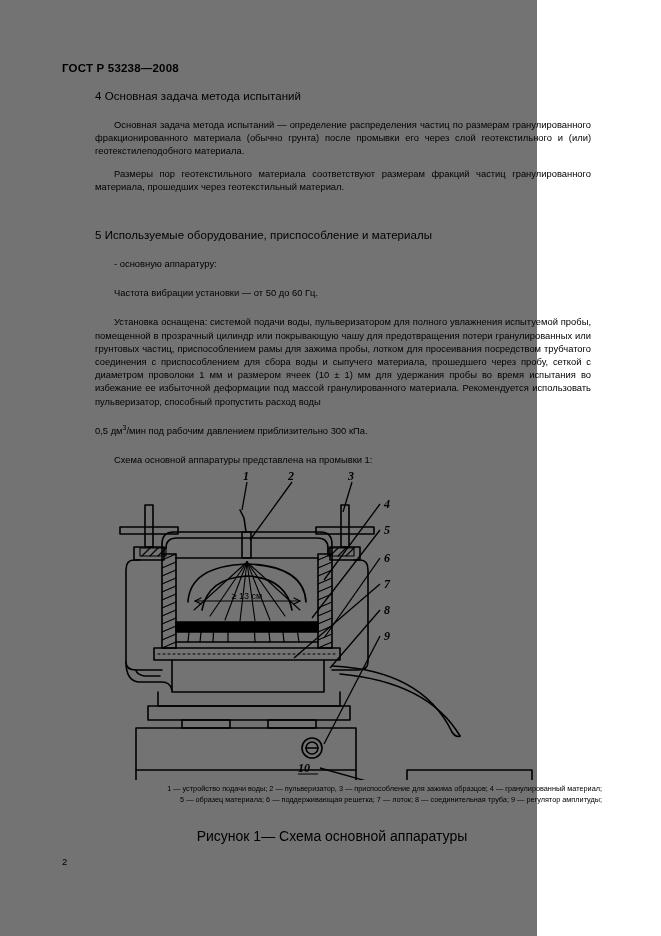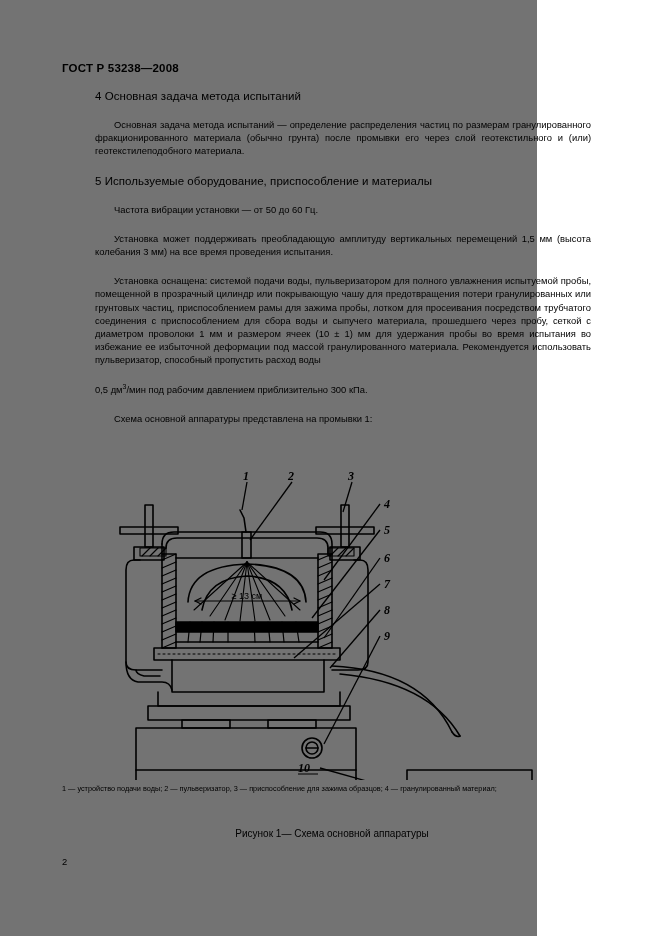--- a/index.html
+++ b/index.html
@@ -41,21 +41,21 @@
     width: 496px;
   }
 
   h2.section-heading {
     font-size: 11.5px;
     font-weight: normal;
     margin: 0 0 11px 0;
     letter-spacing: 0.05px;
   }
   h2.section-heading.second {
-    margin-top: 17px;
+    margin-top: 36px;
     margin-bottom: 13px;
   }
   p.body-text {
     font-size: 9.4px;
     line-height: 13.2px;
     margin: 16px 0 2px 0;
     text-align: justify;
     text-indent: 19px;
     hyphens: manual;
   }
@@ -87,33 +87,33 @@
   }
 
   
   .figure-legend {
     position: absolute;
     left: 62px;
     top: 784px;
     width: 540px;
     font-size: 7.3px;
     line-height: 10.6px;
-    text-align: left;
+    text-align: right;
   }
   .figure-legend .ln {
     display: block;
     white-space: nowrap;
   }
   .figure-caption {
     position: absolute;
     left: 62px;
     top: 828px;
     width: 540px;
     text-align: center;
-    font-size: 10px;
+    font-size: 14px;
   }
 
   
   .folio {
     position: absolute;
     left: 62px;
     top: 856px;
     font-size: 9.4px;
   }
 </style>
@@ -122,25 +122,26 @@
 
 <div class="page">
 
   <div class="doc-header">ГОСТ Р 53238—2008</div>
 
   <div class="content">
 
     <h2 class="section-heading">4  Основная задача метода испытаний</h2>
 
     <p class="body-text">Основная задача метода испытаний — определение распределения частиц по размерам гранулированного фракционированного материала (обычно грунта) после промывки его через слой геотекстильного и (или) геотекстилеподобного материала.</p>
+    <p class="body-text gap">Размеры пор геотекстильного материала соответствуют размерам фракций частиц гранулированного материала, прошедших через геотекстильный материал.</p>
 
     <h2 class="section-heading second">5  Используемые оборудование, приспособление и материалы</h2>
 
+    <p class="body-text">- основную аппаратуру:</p>
     <p class="body-text">Частота вибрации установки — от 50 до 60 Гц.</p>
-    <p class="body-text">Установка может поддерживать преобладающую амплитуду вертикальных перемещений 1,5 мм (высота колебания 3 мм) на все время проведения испытания.</p>
     <p class="body-text tight">Установка оснащена: системой подачи воды, пульверизатором для полного увлажнения испытуемой пробы, помещенной в прозрачный цилиндр или покрывающую чашу для предотвращения потери гранулированных или грунтовых частиц, приспособлением рамы для зажима пробы, лотком для просеивания посредством трубчатого соединения с приспособлением для сбора воды и сыпучего материала, прошедшего через пробу, сеткой с диаметром проволоки 1 мм и размером ячеек (10 ± 1) мм для удержания пробы во время испытания во избежание ее избыточной деформации под массой гранулированного материала.   Рекомендуется  использовать  пульверизатор,  способный  пропустить  расход  воды</p>
     <p class="body-text no-indent"><span>0,5 дм<sup class="unit-sup">3</sup>/мин под рабочим давлением приблизительно 300 кПа.</span></p>
     <p class="body-text">Схема основной аппаратуры представлена на промывки 1:</p>
   </div>
 
   <div class="figure-area">
     <svg width="540" height="310" viewBox="0 0 540 310">
       <g fill="none" stroke="#000" stroke-width="1.6" stroke-linecap="round" stroke-linejoin="round">
 
         <rect x="83" y="35" width="8" height="42"></rect>
@@ -301,19 +302,20 @@
         <line x1="236" y1="304" x2="256" y2="304" stroke="#000" stroke-width="1"></line>
         <line x1="236" y1="332" x2="256" y2="332" stroke="#000" stroke-width="1"></line>
       </g>
 
       <text x="185" y="129" text-anchor="middle" font-family="Liberation Sans, sans-serif" font-size="9" fill="#000">≥ 13 см</text>
     </svg>
   </div>
 
   <div class="figure-legend">
     <span class="ln">1 — устройство подачи воды; 2 — пульверизатор, 3 — приспособление для зажима образцов; 4 — гранулированный материал;</span>
+    <span class="ln">5 — образец  материала;  6 — поддерживающая  решетка;  7 — лоток;  8 — соединительная  труба;  9 — регулятор  амплитуды;</span>
   </div>
 
   <div class="figure-caption">Рисунок 1—  Схема основной аппаратуры</div>
 
   <div class="folio">2</div>
 
 </div>
 
 </body></html>

